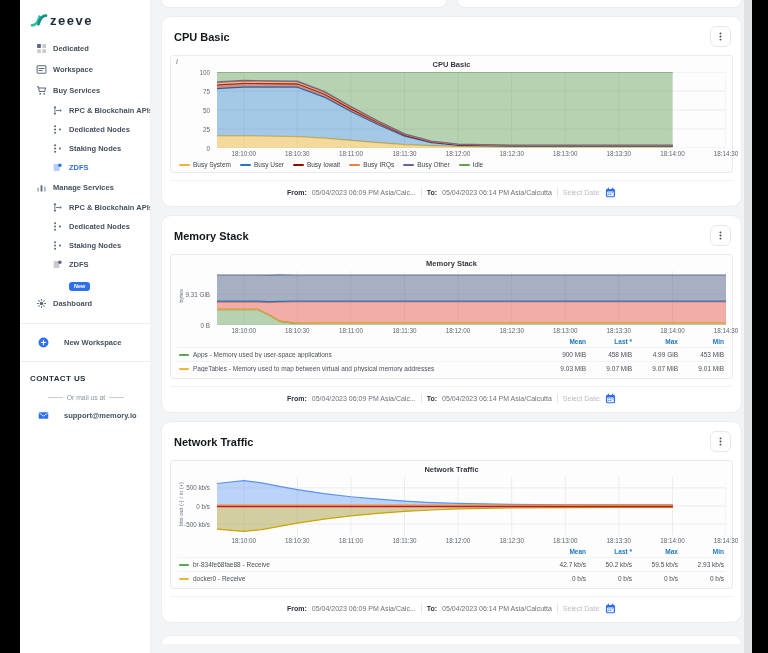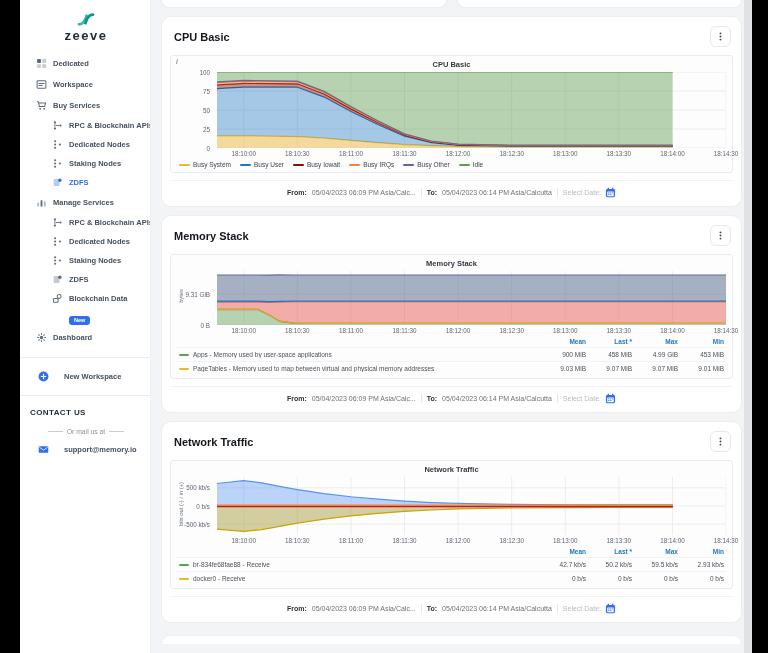--- a/index.html
+++ b/index.html
@@ -3,21 +3,21 @@
 <meta charset="utf-8">
 <style>
   html,body{margin:0;padding:0;background:#000;width:768px;height:653px;overflow:hidden;
     font-family:"Liberation Sans",sans-serif;-webkit-font-smoothing:antialiased;}
   .stage{position:absolute;left:0;top:0;width:768px;height:653px;background:#000;}
   .viewport{position:absolute;left:20px;top:0;width:732px;height:653px;background:#f3f4f6;display:flex;overflow:hidden;}
 
   
   .sidebar{width:131px;background:#fff;border-right:1px solid #eef0f2;box-sizing:border-box;
     padding:10px 6px 10px 8px;flex:none;overflow:hidden;}
-  .logo{display:flex;flex-direction:column;align-items:center;margin:2px 0 10px;cursor:pointer;}
+  .logo{display:flex;flex-direction:row;align-items:center;margin:2px 0 10px;cursor:pointer;}
   .logo-mark{width:22px;height:15px;}
   .logo-text{font-size:13px;font-weight:bold;letter-spacing:1.5px;color:#1c2b39;margin-top:1px;}
   .side-item{display:flex;align-items:center;gap:6px;padding:5px 0 5px 8px;color:#44505e;
     font-size:7.5px;font-weight:600;cursor:pointer;white-space:nowrap;}
   .side-item.sub{padding-left:24px;padding-top:4px;padding-bottom:4px;}
   .side-item .icn{width:11px;height:11px;flex:none;color:#5b6b7b;display:flex;}
   .side-item .icn svg{width:11px;height:11px;}
   .side-item.active{color:#2f6fed;}
   .side-item.active .icn{color:#2f6fed;}
   .badge-new{display:inline-block;background:#2f6fed;color:#fff;font-size:5.5px;font-weight:bold;
@@ -216,29 +216,20 @@
             <span class="lbl">Staking Nodes</span>
           </div>
           <div class="side-item sub">
             <span class="icn">
               <svg viewBox="0 0 12 12">
                 <rect x="1.8" y="2.2" width="6.4" height="7.6" rx="0.8" fill="currentColor" opacity="0.35"></rect>
                 <circle cx="8.6" cy="3.6" r="1.9" fill="currentColor"></circle>
               </svg>
             </span>
             <span class="lbl">ZDFS</span>
-          </div>
-          <div class="side-item sub">
-            <span class="icn">
-              <svg viewBox="0 0 12 12">
-                <circle cx="7.8" cy="3.8" r="2.1" fill="none" stroke="currentColor" stroke-width="1.1"></circle>
-                <rect x="1.6" y="6" width="5" height="4.2" rx="0.8" fill="none" stroke="currentColor" stroke-width="1.1"></rect>
-              </svg>
-            </span>
-            <span class="lbl">Blockchain Data</span>
           </div>
           <div><span class="badge-new">New</span></div>
           <div class="side-item">
             <span class="icn">
               <svg viewBox="0 0 12 12">
                 <circle cx="6" cy="6" r="1.9" fill="currentColor"></circle>
                 <path d="M6 1.2v1.9M6 8.9v1.9M1.2 6h1.9M8.9 6h1.9M2.6 2.6l1.35 1.35M8.05 8.05l1.35 1.35M9.4 2.6L8.05 3.95M3.95 8.05L2.6 9.4" stroke="currentColor" stroke-width="1.1"></path>
               </svg>
             </span>
             <span class="lbl">Dashboard</span>

